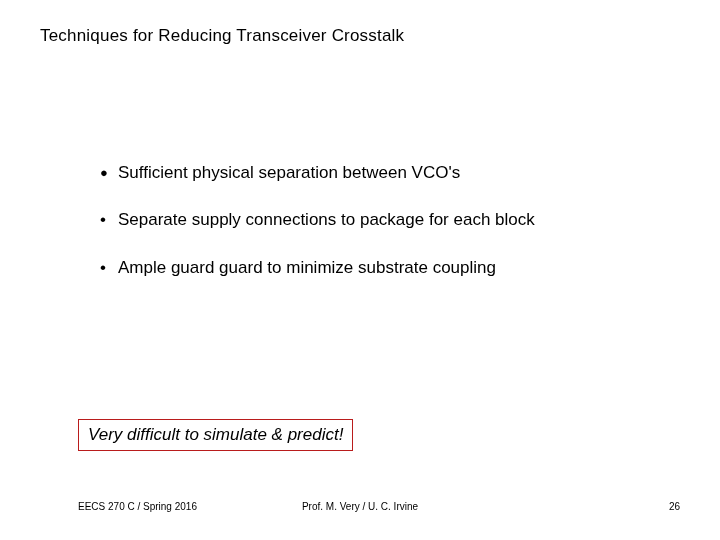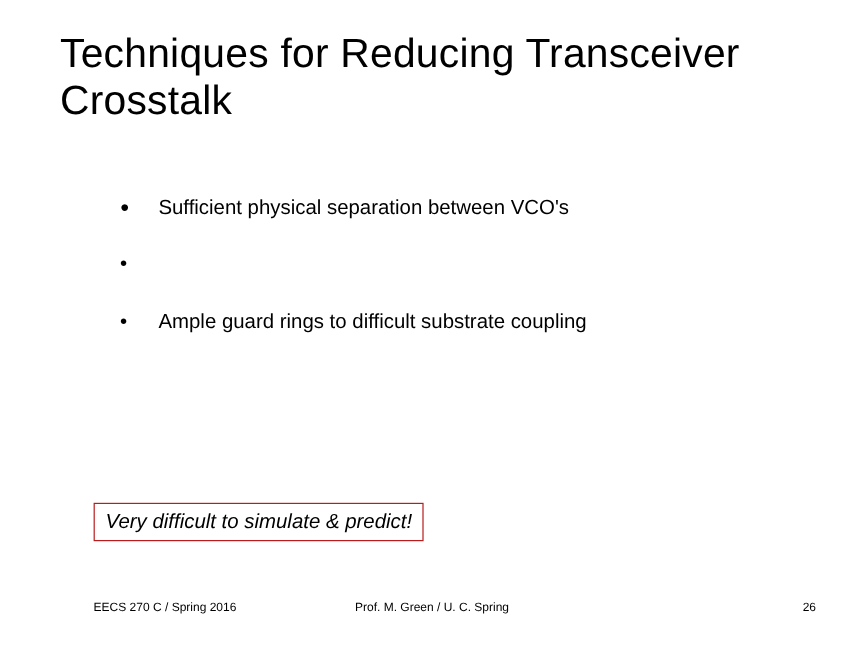--- a/index.html
+++ b/index.html
@@ -1,50 +1,50 @@
 <!DOCTYPE html>
 <html><head>
   <meta charset="utf-8">
   <style>
     * { margin: 0; padding: 0; box-sizing: border-box; }
     html, body { width: 720px; height: 540px; background: #fff; font-family: Arial, Helvetica, sans-serif; color: #000; }
     .slide { position: relative; width: 720px; height: 540px; }
-    .title { position: absolute; top: 26px; left: 50px; font-size: 34px; letter-spacing: 0.2px; }
+    .title { position: absolute; top: 26px; left: 40px; font-size: 17px; letter-spacing: 0.2px; }
     .bullets { position: absolute; top: 162px; left: 100px; width: 540px; font-size: 17px; line-height: 1.25; }
     .b { display: flex; margin-bottom: 26px; }
     .dot { width: 18px; flex: 0 0 18px; text-align: left; }
     .dot.big { font-size: 13px; position: relative; top: 3px; }
-    .txt { flex: 1; margin-left: 14px; }
+    .txt { flex: 1; }
     .sub { margin-left: 18px; }
     .note-box { position: absolute; top: 419px; left: 78px; border: 1px solid #b91c1c; padding: 5px 9px 5px 9px; font-style: italic; font-size: 17px; }
     .footer-left { position: absolute; bottom: 28px; left: 78px; font-size: 10px; text-align: right; }
     .footer-center { position: absolute; bottom: 28px; left: 0; width: 720px; text-align: center; font-size: 10px; }
     .footer-right { position: absolute; bottom: 28px; right: 40px; font-size: 10px; }
   </style>
 </head>
 <body>
 
 <div class="slide">
   <div class="title">Techniques for Reducing Transceiver Crosstalk</div>
 
   <div class="bullets">
     <div class="b">
       <span class="dot big">●</span>
       <span class="txt">Sufficient physical separation between VCO's</span>
     </div>
     <div class="b">
       <span class="dot">•</span>
       <span class="txt">
-        <br>
+        <span>Separate supply connections to package for each block</span><br>
       </span>
     </div>
     <div class="b">
       <span class="dot">•</span>
-      <span class="txt">Ample guard rings to difficult substrate coupling</span>
+      <span class="txt">Ample guard guard to minimize substrate coupling</span>
     </div>
   </div>
 
   <div class="note-box">Very difficult to simulate &amp; predict!</div>
 
   <div class="footer-left">EECS 270 C / Spring 2016</div>
-  <div class="footer-center">Prof. M. Green / U. C. Spring</div>
+  <div class="footer-center">Prof. M. Very / U. C. Irvine</div>
   <div class="footer-right">26</div>
 </div>
 
 </body></html>

